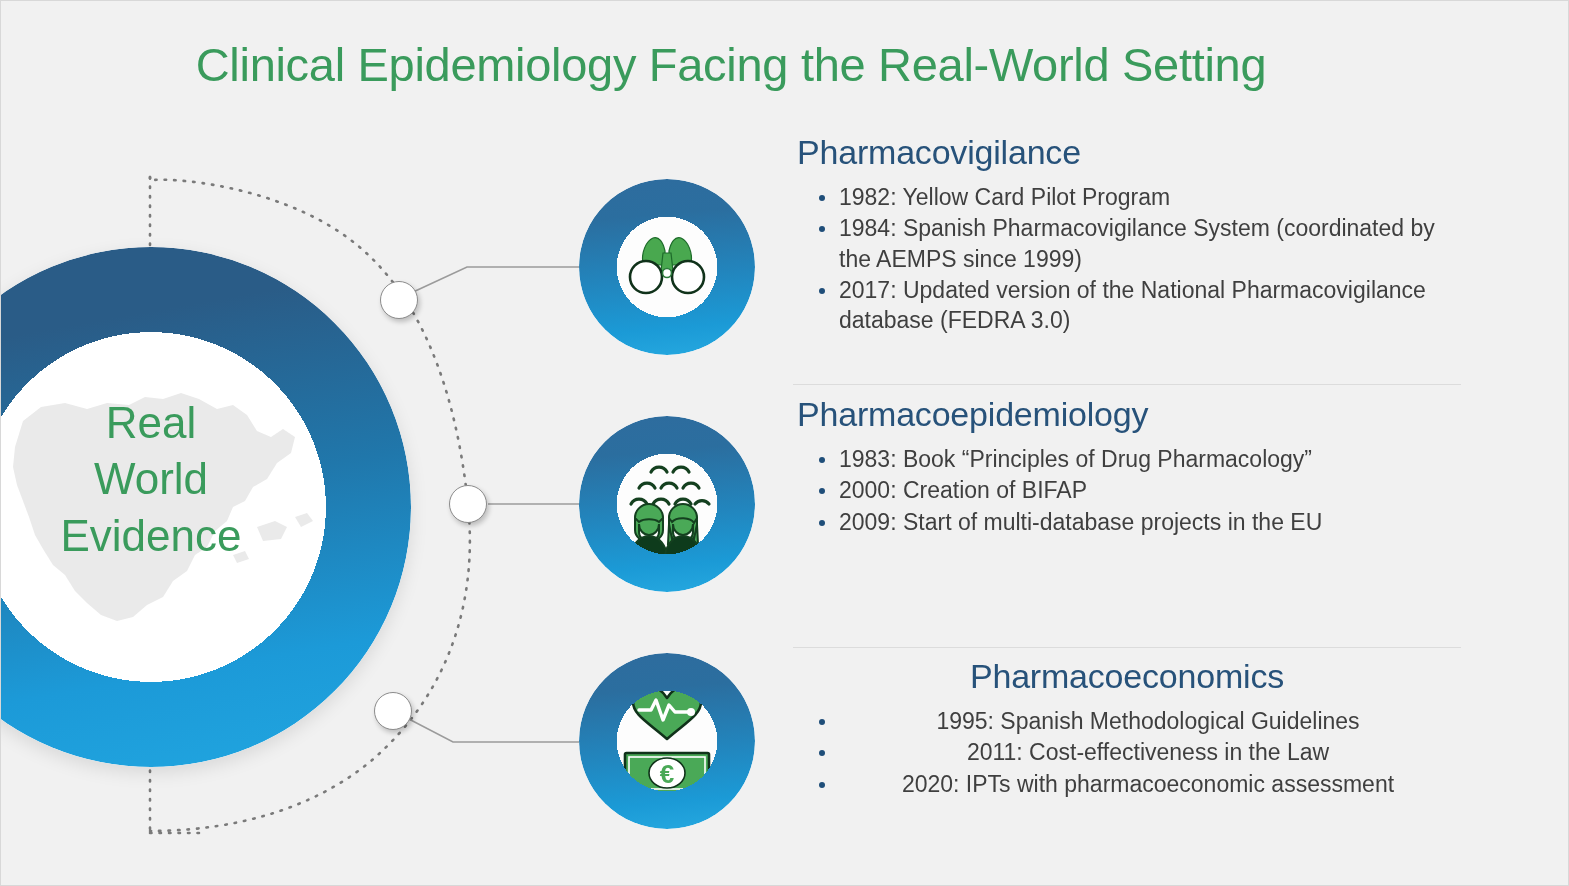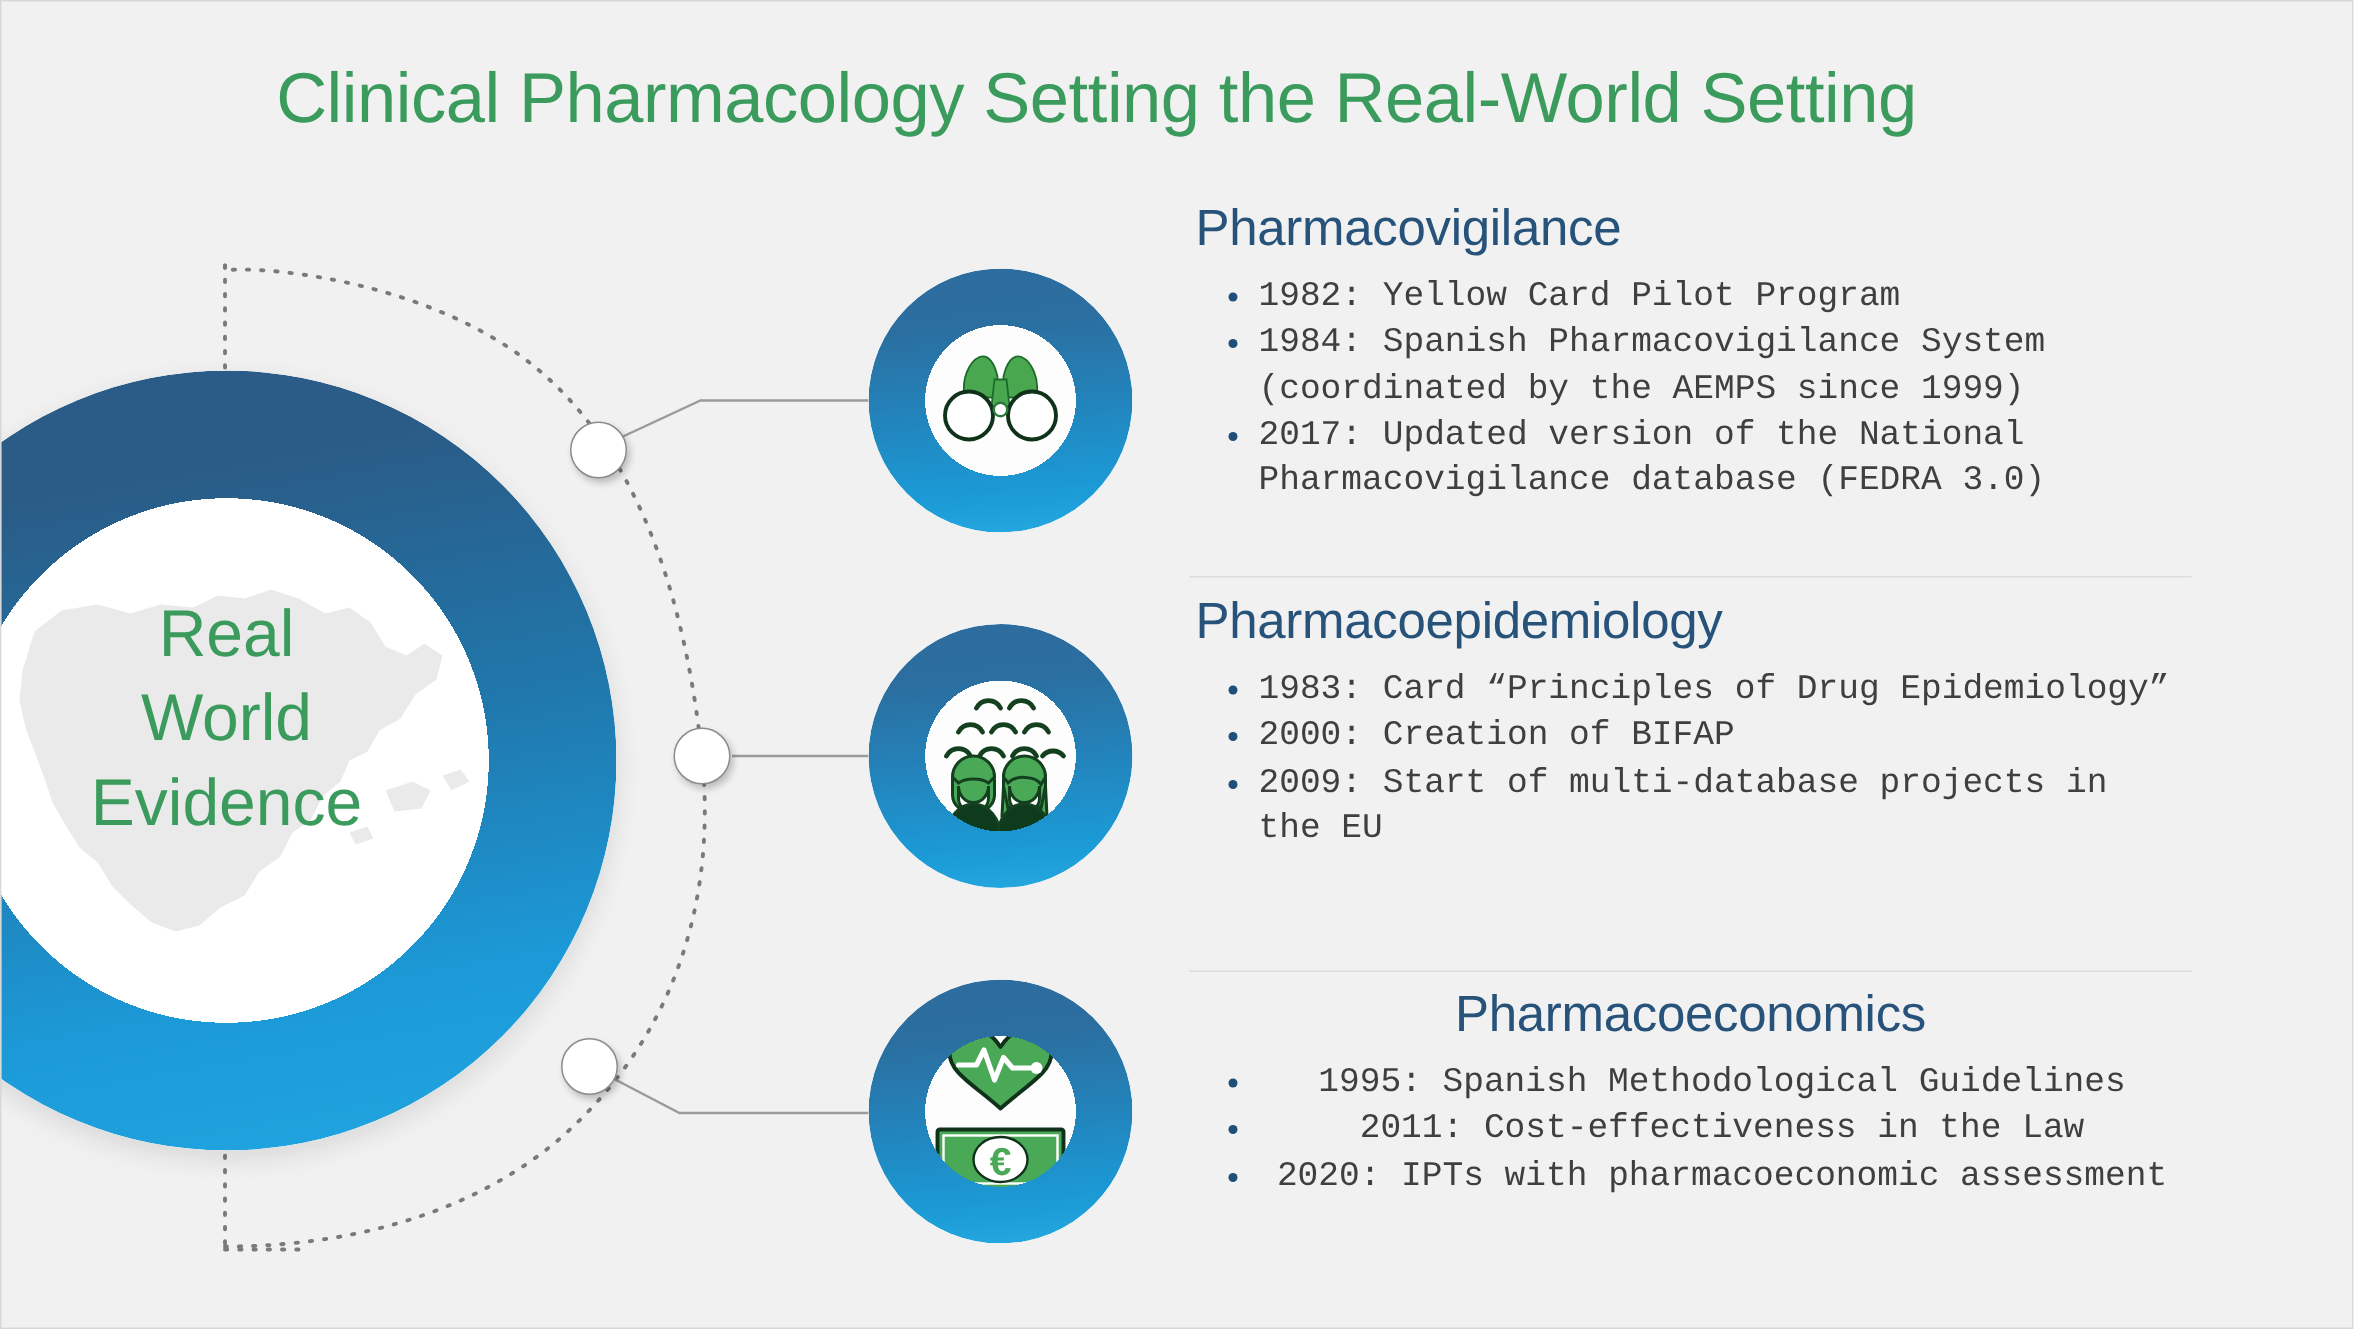--- a/index.html
+++ b/index.html
@@ -148,21 +148,20 @@
     font-weight: 400;
     color: #27527a;
     letter-spacing: -0.2px;
     margin: 0 0 10px 0;
     white-space: nowrap;
   }
   .bullets {
     margin: 0;
     padding: 0;
     list-style: none;
-    font-family: Liberation Mono, monospace;
   }
   .bullets li {
     position: relative;
     padding-left: 42px;
     font-size: 23px;
     line-height: 1.32;
     color: #3f3f3f;
     margin-bottom: 1px;
   }
   .bullets li::before {
@@ -183,21 +182,21 @@
     background: #dcdcdc;
   }
   #divider-1 { top: 383px; }
   #divider-2 { top: 646px; }
 </style>
 </head>
 <body>
 
 <div id="slide">
 
-  <div id="title">Clinical Pharmacology Setting the Real-World Setting</div>
+  <div id="title">Clinical Epidemiology Facing the Real-World Setting</div>
 
   <svg id="connectors" viewBox="0 0 1569 886" xmlns="http://www.w3.org/2000/svg">
 
     <path d="M149,176 L149,180 C149,176 260,178 340,232
              C420,286 455,390 467,503
              C478,612 440,700 370,760
              C300,818 210,830 149,830 L149,830" fill="none" stroke="#7a7a7a" stroke-width="2.6" stroke-dasharray="1.5 8" stroke-linecap="round"></path>
 
     <path d="M149,176 L149,250" fill="none" stroke="#7a7a7a" stroke-width="2.6" stroke-dasharray="1.5 8" stroke-linecap="round"></path>
     <path d="M149,760 L149,832" fill="none" stroke="#7a7a7a" stroke-width="2.6" stroke-dasharray="1.5 8" stroke-linecap="round"></path>
@@ -306,21 +305,21 @@
       <li>1984:  Spanish Pharmacovigilance System (coordinated by the AEMPS since 1999)</li>
       <li>2017:  Updated version of the National Pharmacovigilance database (FEDRA 3.0)</li>
     </ul>
   </div>
 
   <div class="divider" id="divider-1"></div>
 
   <div class="section" id="section-2">
     <div class="section-title">Pharmacoepidemiology</div>
     <ul class="bullets">
-      <li>1983:  Card “Principles of Drug Epidemiology”</li>
+      <li>1983:  Book “Principles of Drug Pharmacology”</li>
       <li>2000:  Creation of BIFAP</li>
       <li>2009:  Start of multi-database projects in the EU</li>
     </ul>
   </div>
 
   <div class="divider" id="divider-2"></div>
 
   <div class="section" id="section-3">
     <div class="section-title">Pharmacoeconomics</div>
     <ul class="bullets">

